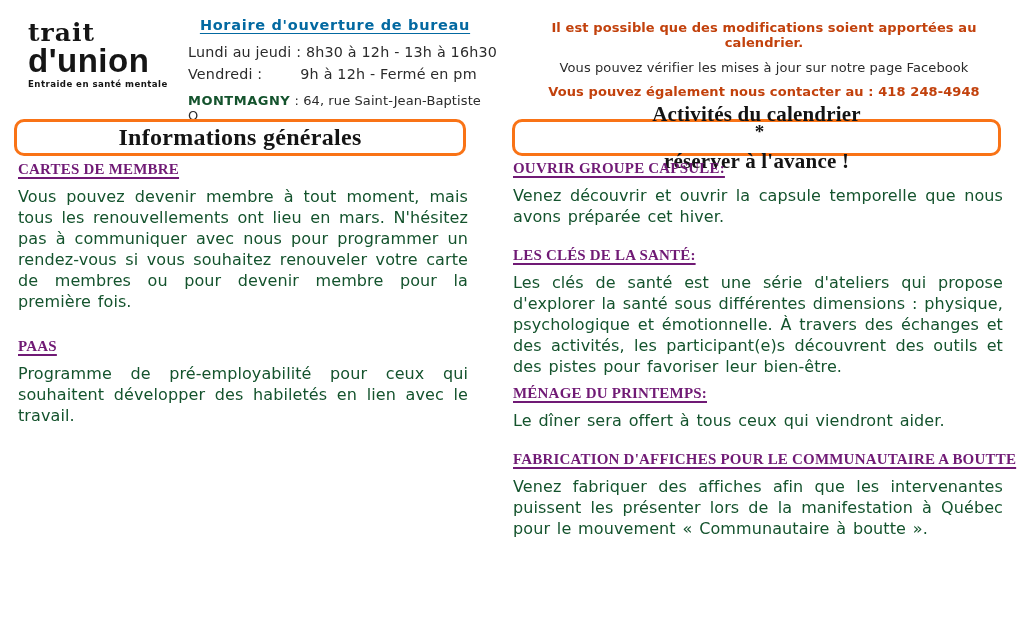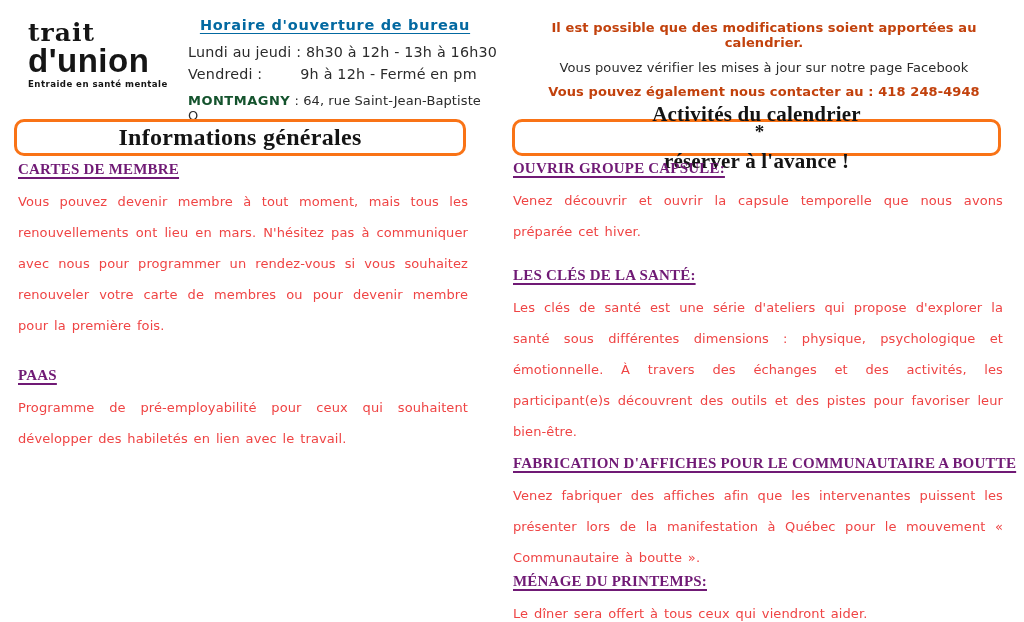--- a/index.html
+++ b/index.html
@@ -69,22 +69,22 @@
   .section.sp-20 { margin-bottom: 20px; }
   .section.sp-14 { margin-bottom: 8px; }
 
   .section-heading {
     font-family: "Liberation Serif", serif; font-weight: 700;
     font-size: 15px; letter-spacing: 0.2px; color: #701a75;
     text-decoration: underline; text-decoration-thickness: 1.5px;
     text-underline-offset: 3px; margin-bottom: 8px; white-space: nowrap;
   }
   .section-body {
-    font-size: 13px; line-height: 31px; text-align: justify;
-    letter-spacing: 0.1px; word-spacing: 1.6px; color: #ef4444;
+    font-size: 16px; line-height: 21px; text-align: justify;
+    letter-spacing: 0.1px; word-spacing: 1.6px; color: #14532d;
   }
 </style>
 </head>
 <body>
 
 <div class="logo">
   <div class="logo-line1">trait</div>
   <div class="logo-line2">d'union</div>
   <div class="logo-tagline">Entraide en santé mentale</div>
 </div>
@@ -129,21 +129,21 @@
 
 <div class="column col-right">
   <div class="section sp-20">
     <div class="section-heading">OUVRIR GROUPE CAPSULE:</div>
     <div class="section-body">Venez découvrir et ouvrir la capsule temporelle que nous avons préparée cet hiver.</div>
   </div>
   <div class="section sp-14">
     <div class="section-heading">LES CLÉS DE LA SANTÉ:</div>
     <div class="section-body">Les clés de santé est une série d'ateliers qui propose d'explorer la santé sous différentes dimensions : physique, psychologique et émotionnelle. À travers des échanges et des activités, les participant(e)s découvrent des outils et des pistes pour favoriser leur bien-être.</div>
   </div>
+  <div class="section sp-20">
+    <div class="section-heading">MÉNAGE DU PRINTEMPS:</div>
+    <div class="section-body">Le dîner sera offert à tous ceux qui viendront aider.</div>
+  </div>
   <div class="section">
     <div class="section-heading">FABRICATION D'AFFICHES POUR LE COMMUNAUTAIRE A BOUTTE</div>
     <div class="section-body">Venez fabriquer des affiches afin que les intervenantes puissent les présenter lors de la manifestation à Québec pour le mouvement « Communautaire à boutte ».</div>
   </div>
-  <div class="section sp-20">
-    <div class="section-heading">MÉNAGE DU PRINTEMPS:</div>
-    <div class="section-body">Le dîner sera offert à tous ceux qui viendront aider.</div>
-  </div>
 </div>
 
 </body></html>

